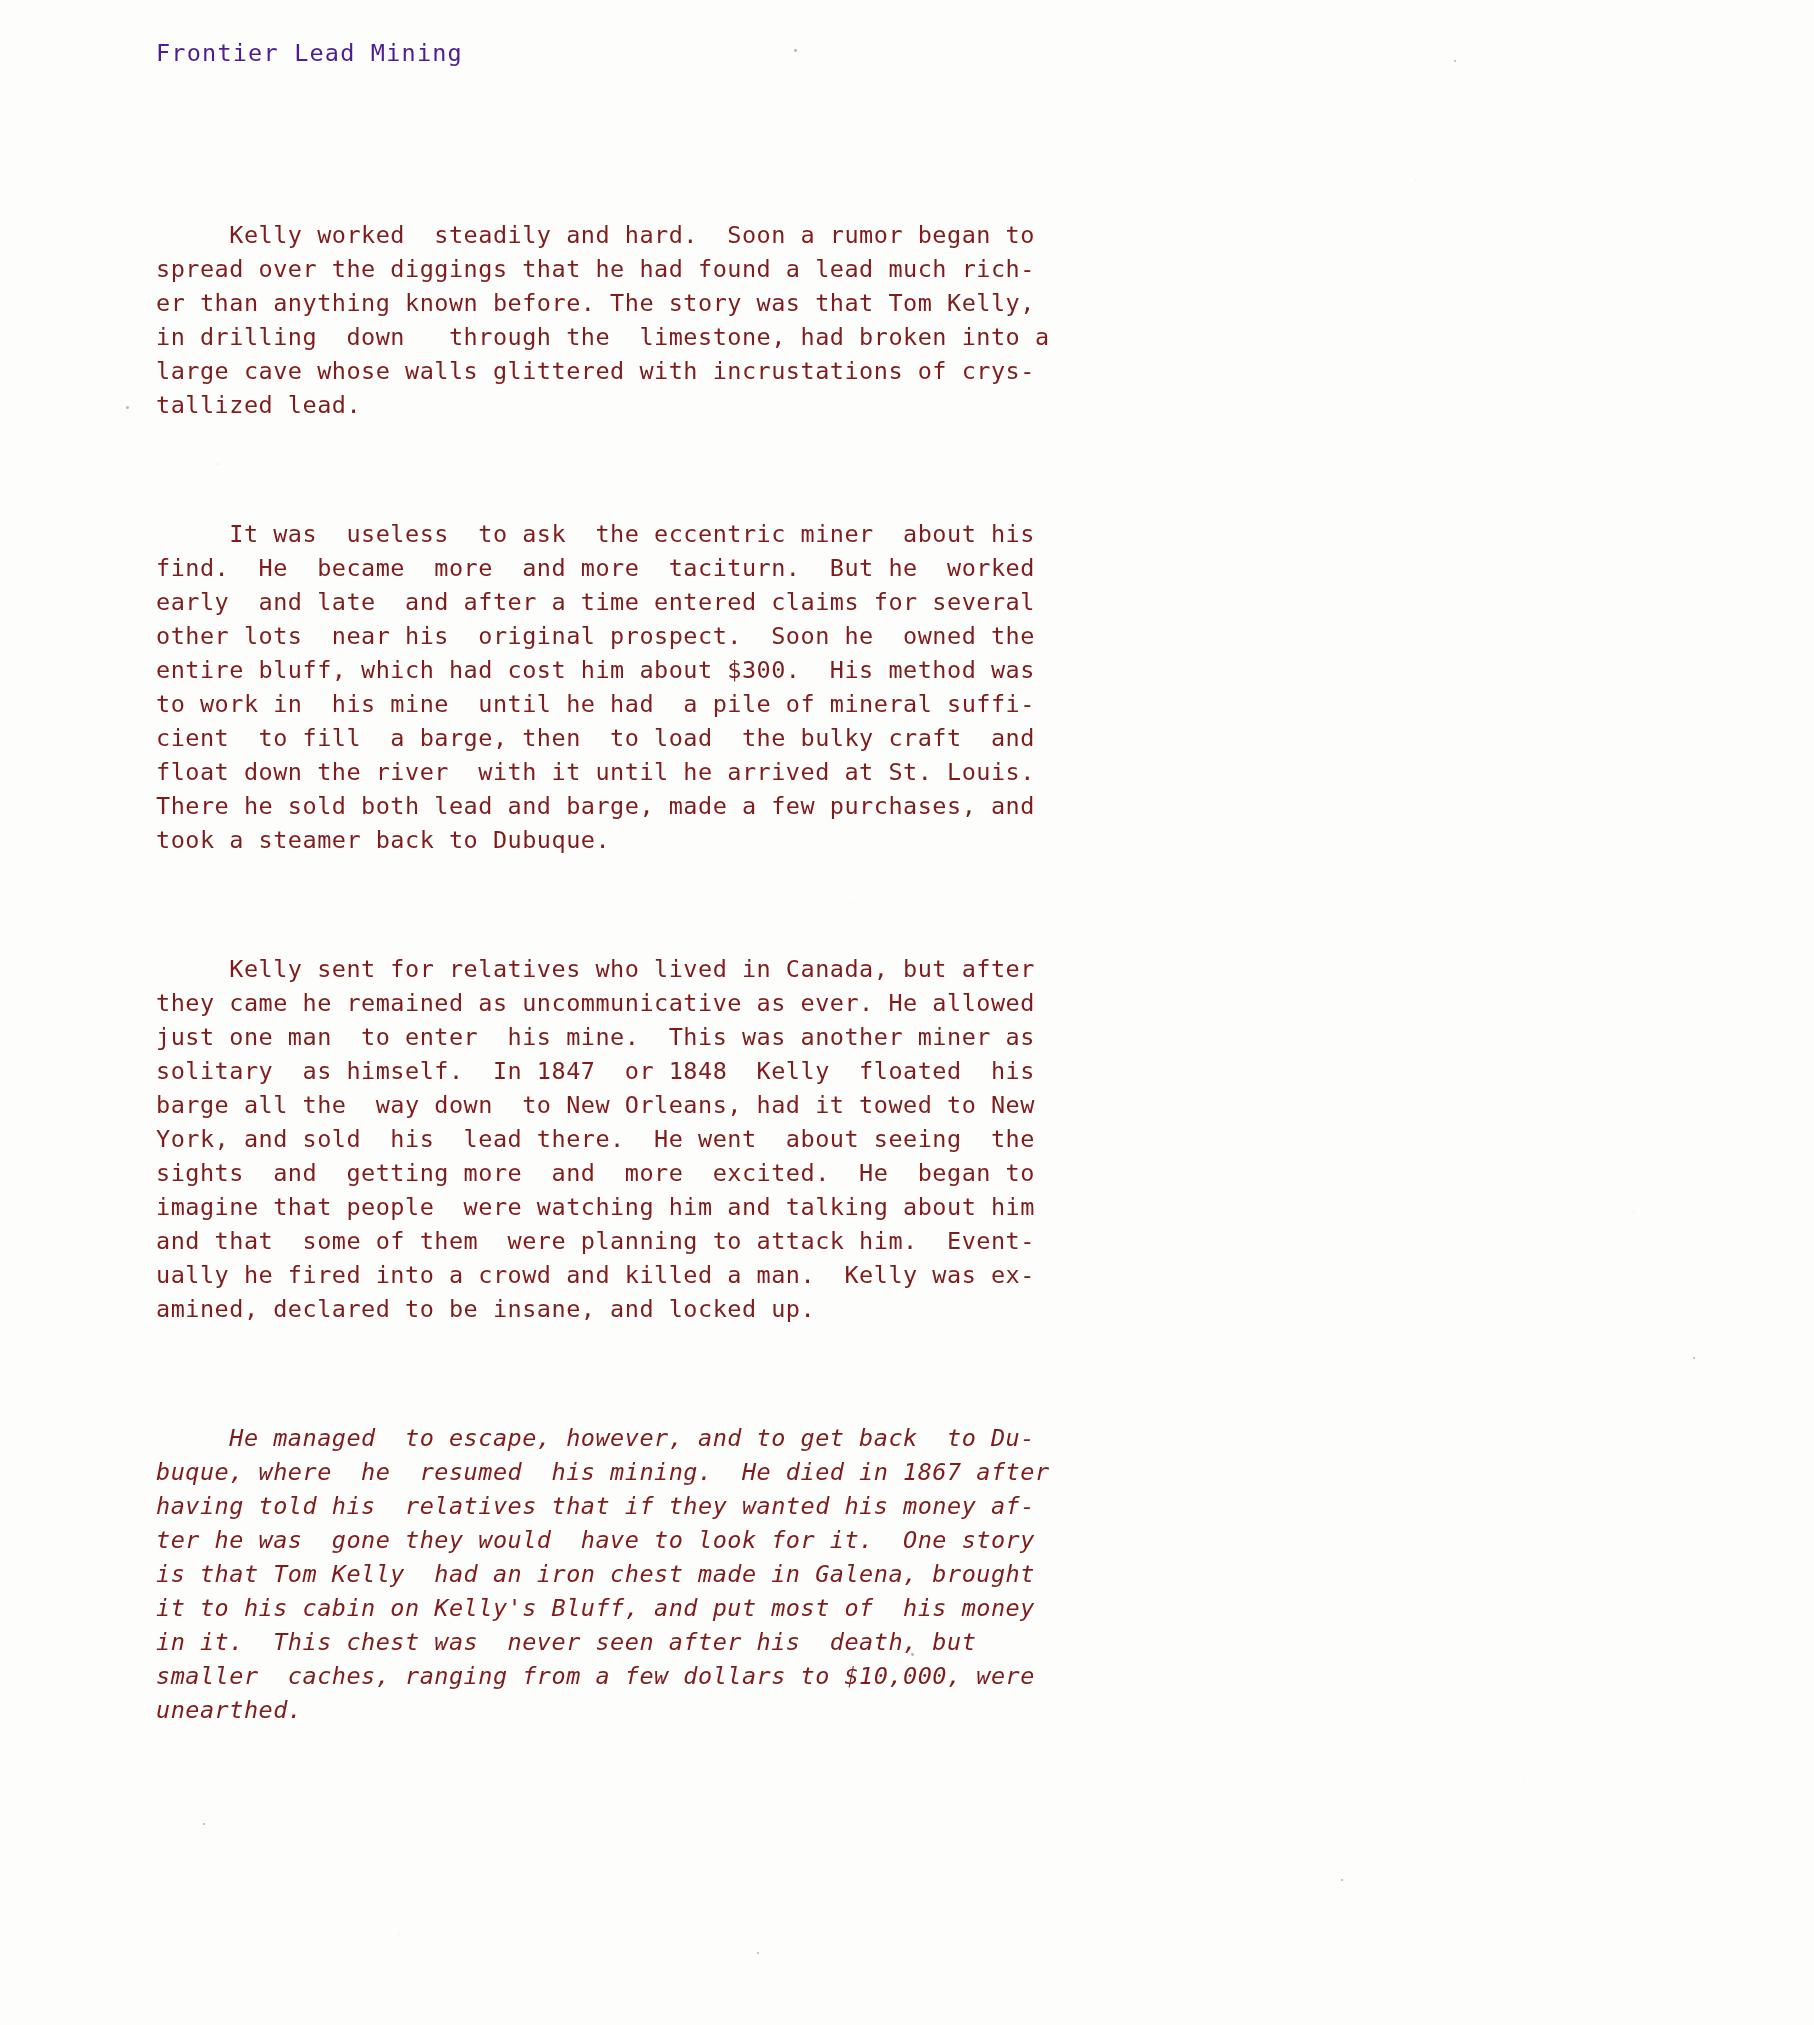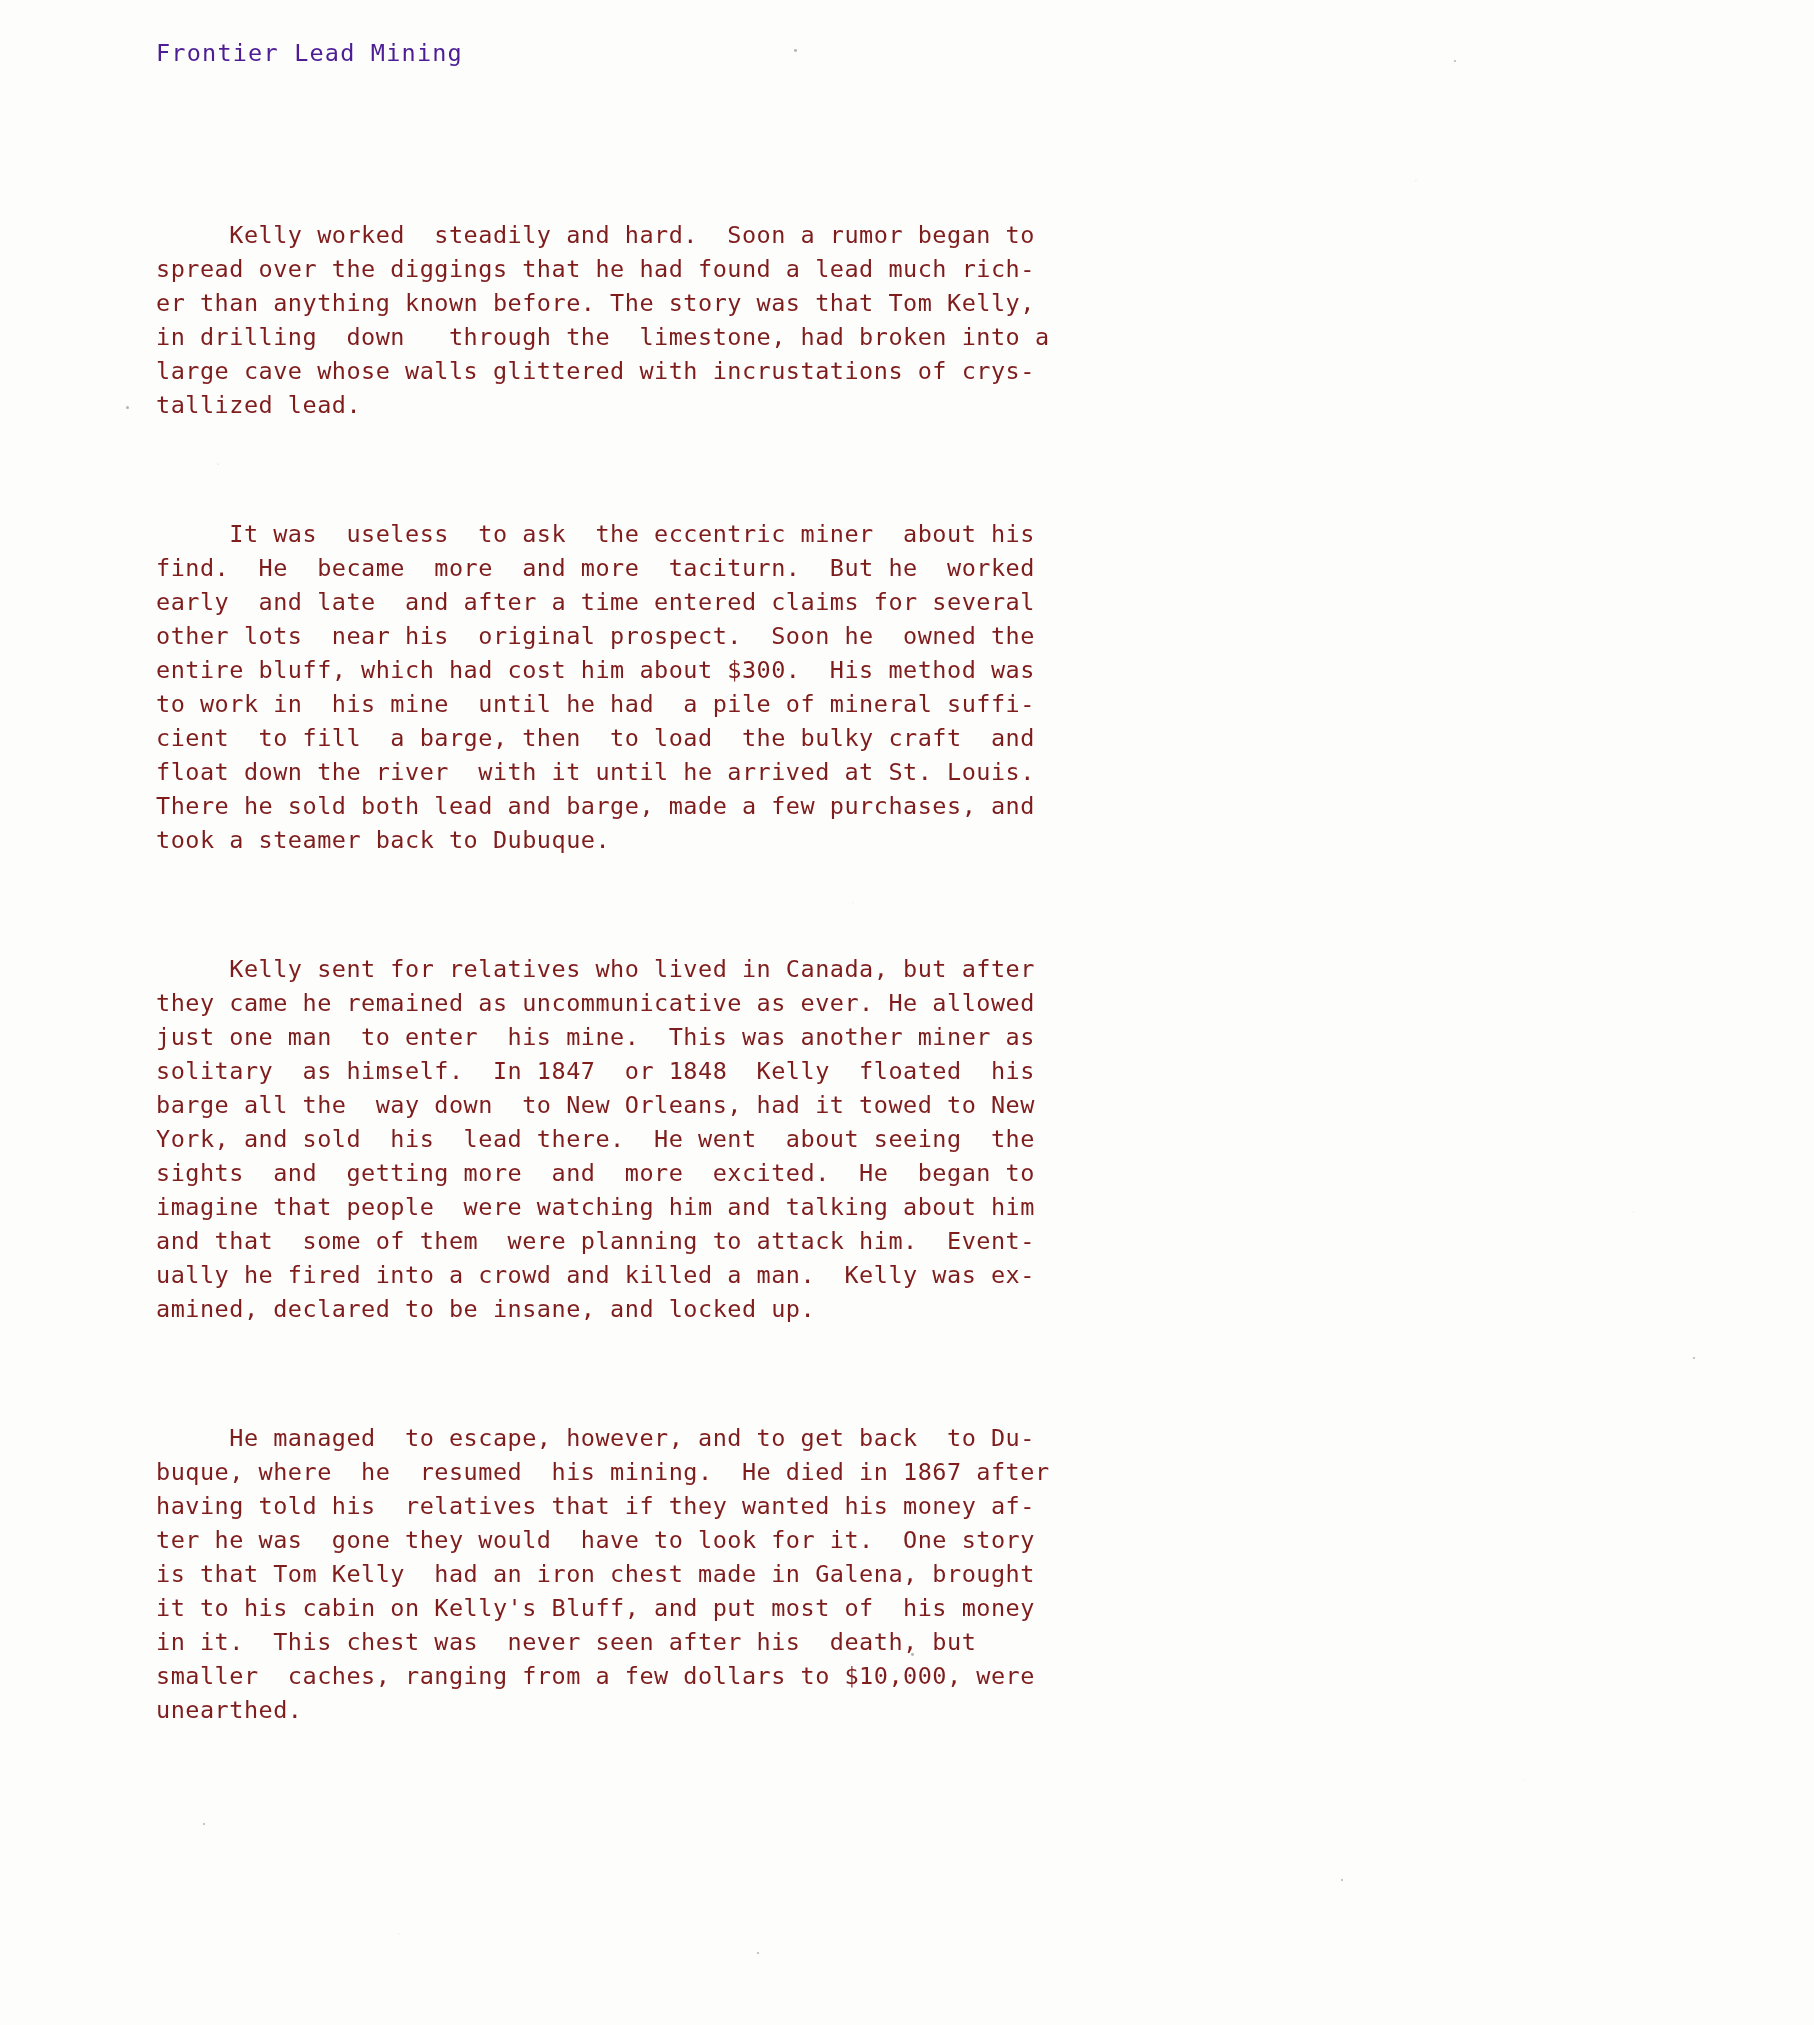--- a/index.html
+++ b/index.html
@@ -57,21 +57,21 @@
     font-size: 23.5px;
     line-height: 34px;
     letter-spacing: 0.5px;
     color: #7f1d1d;
     white-space: pre;
   }
   .para {
     margin: 0 0 27px 0;
     white-space: pre;
   }
-  .para:last-child { margin-bottom: 0; }
+  .para:last-child { margin-bottom: 0; font-style: italic; }
   .speck {
     position: absolute;
     background: rgba(90,90,90,0.45);
     border-radius: 50%;
     pointer-events: none;
   }
 </style>
 </head>
 <body>
 

